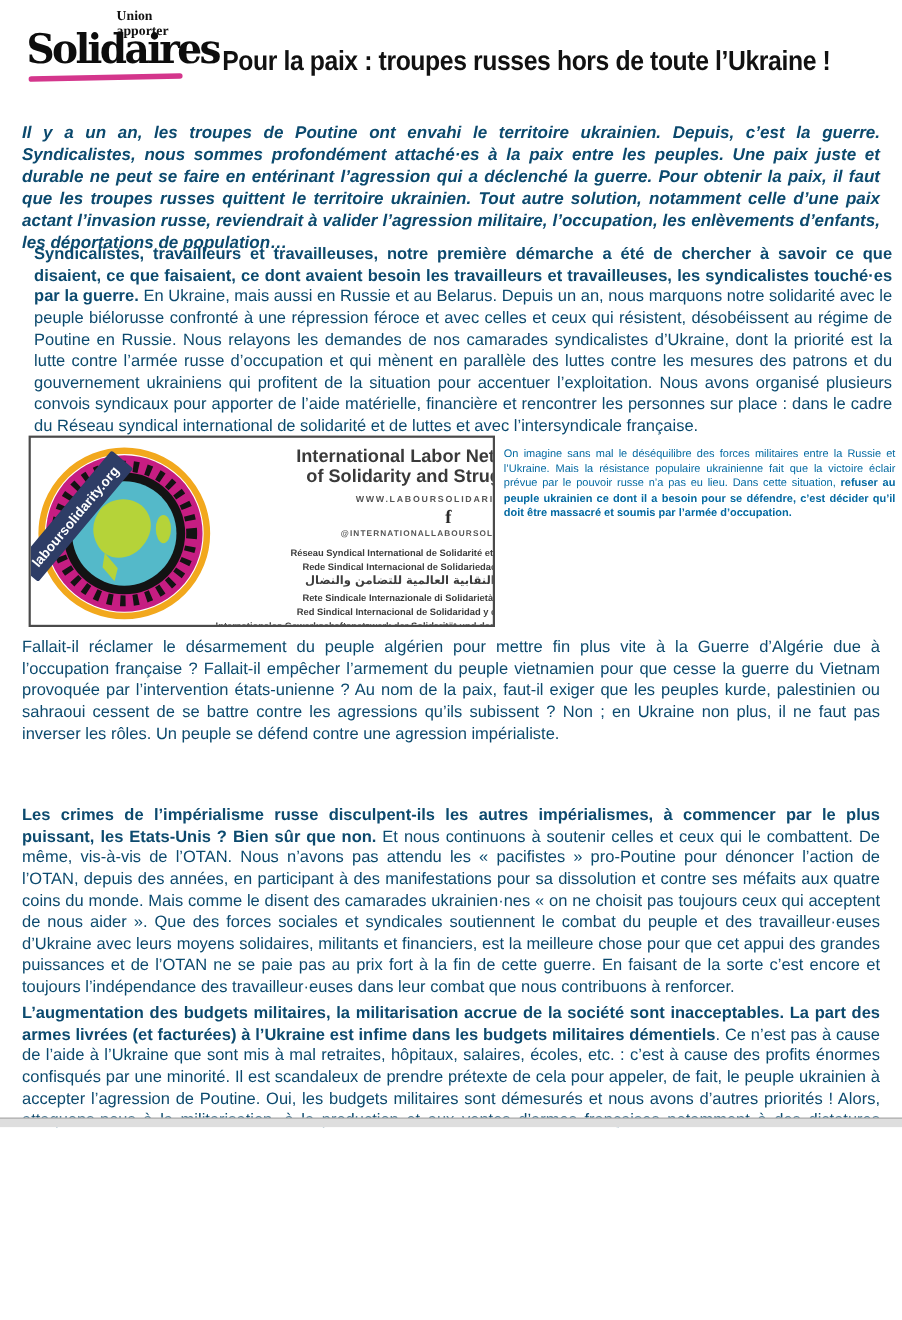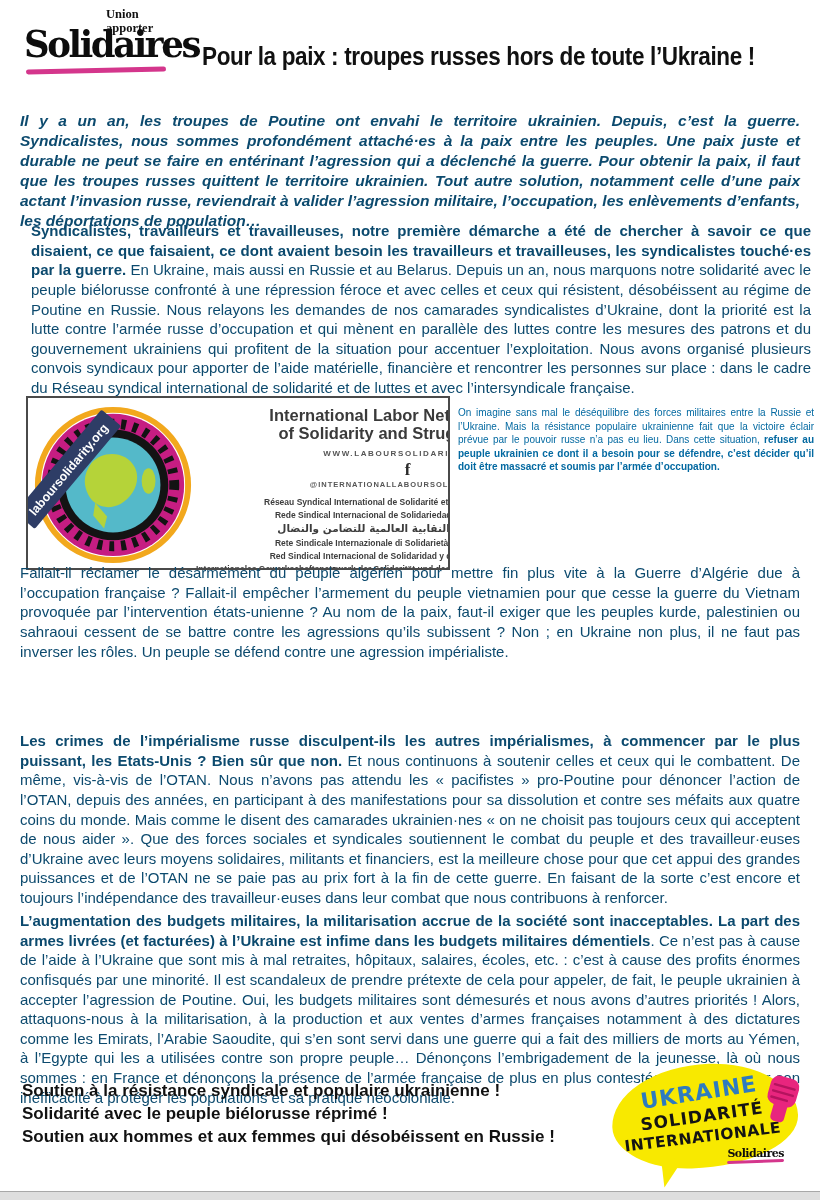--- a/index.html
+++ b/index.html
@@ -1,36 +1,36 @@
 <!DOCTYPE html>
 <html><head>
 <meta charset="utf-8">
 <style>
   html,body{margin:0;padding:0;background:#fff;}
-  #page{position:relative;width:820px;height:1200px;background:#ffffff;overflow:hidden;
+  #page{position:relative;width:820px;height:1025px;background:#ffffff;overflow:hidden;
         font-family:"Liberation Sans",sans-serif;color:#1c1c1c;}
 
   
   #logo{position:absolute;left:24px;top:6px;width:160px;}
   .logo-top{position:absolute;left:82px;top:2px;font-family:"Liberation Serif",serif;
             font-weight:bold;font-size:12.5px;line-height:1.1;color:#111;}
   .logo-name{position:absolute;left:0;top:16px;font-family:"DejaVu Serif",serif;font-weight:bold;
              font-size:37px;letter-spacing:-2.5px;color:#0d0d0d;transform:scaleX(.96);transform-origin:0 0;}
   .logo-underline{position:absolute;left:2px;top:62px;width:140px;height:5px;background:#d4368c;
                   border-radius:3px;transform:rotate(-1.2deg);}
   #title{position:absolute;left:202px;top:42px;width:615px;font-size:25px;font-weight:bold;
          letter-spacing:-0.4px;white-space:nowrap;transform:scaleX(.9);transform-origin:0 50%;color:#111;}
 
   
   .para{position:absolute;left:20px;width:780px;text-align:justify;font-size:15px;
         line-height:1.31;color:#0c4a6e;}
   .b{font-weight:bold;}
   #p-intro{top:95px;font-weight:bold;font-style:italic;font-size:15.5px;line-height:1.3;}
   #p-2{top:206px;margin-left:11px;}
-  #p-3{top:548px;}
+  #p-3{top:564px;}
   #p-4{top:716px;}
   #p-5{top:896px;}
 
   
   #iln-box{position:absolute;left:26px;top:396px;width:420px;height:170px;border:2px solid #4a4a4a;
            background:#fff;display:flex;overflow:hidden;}
   #iln-logo{flex:0 0 168px;}
   #iln-text{flex:1;text-align:right;padding:8px 12px 0 0;color:#3d3d3d;}
   .iln-title{font-weight:bold;font-size:16.5px;line-height:1.12;color:#3a3a3a;}
   .iln-url{margin-top:6px;font-size:8px;font-weight:bold;letter-spacing:1.6px;color:#555;}

